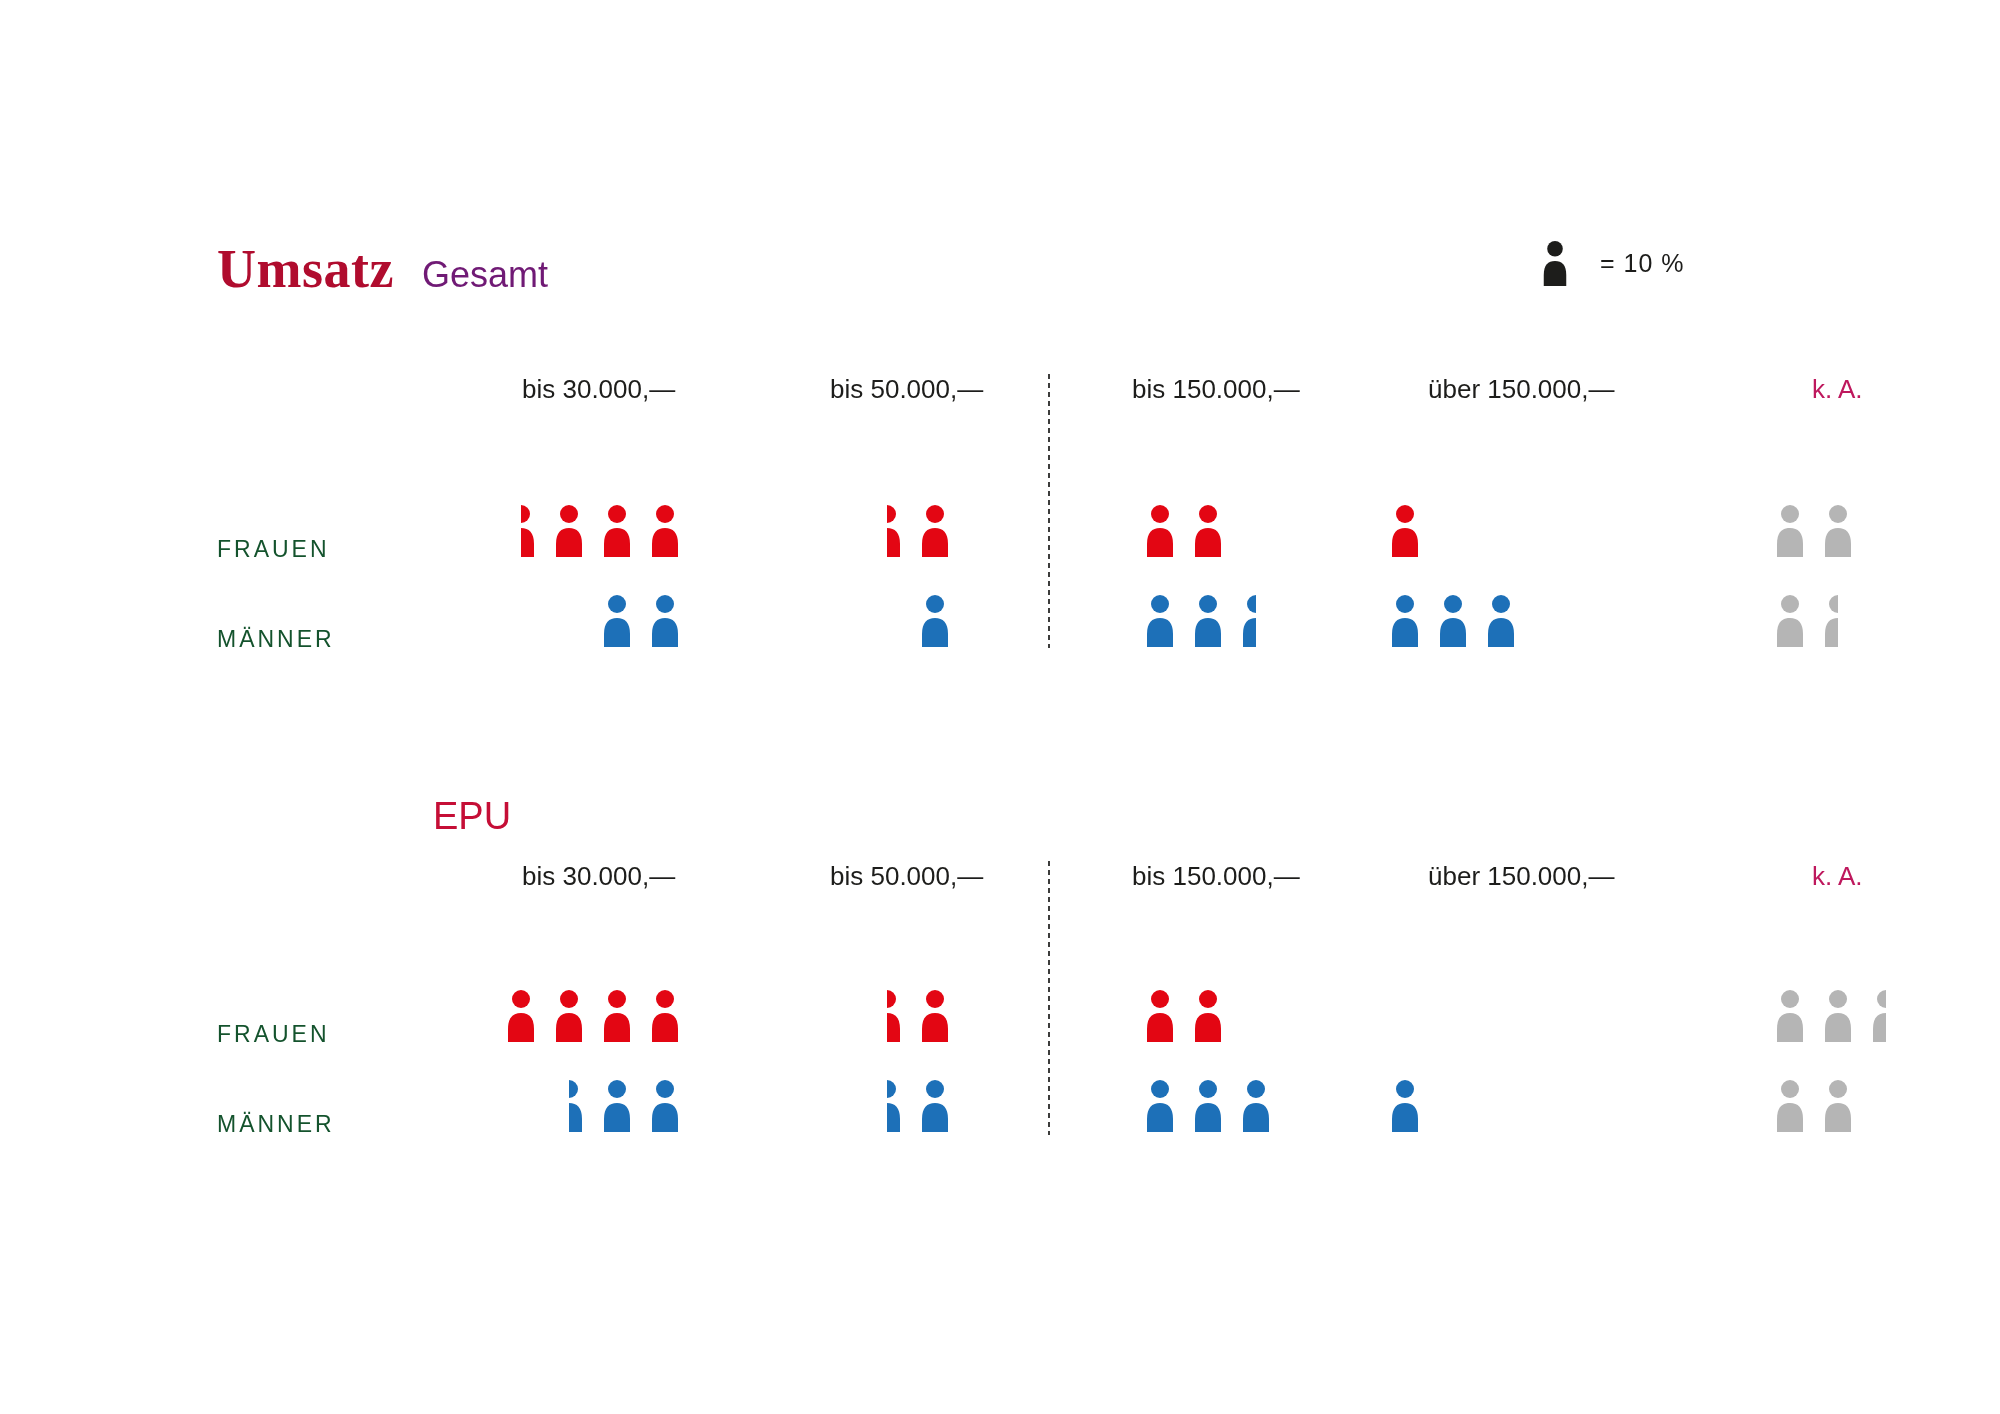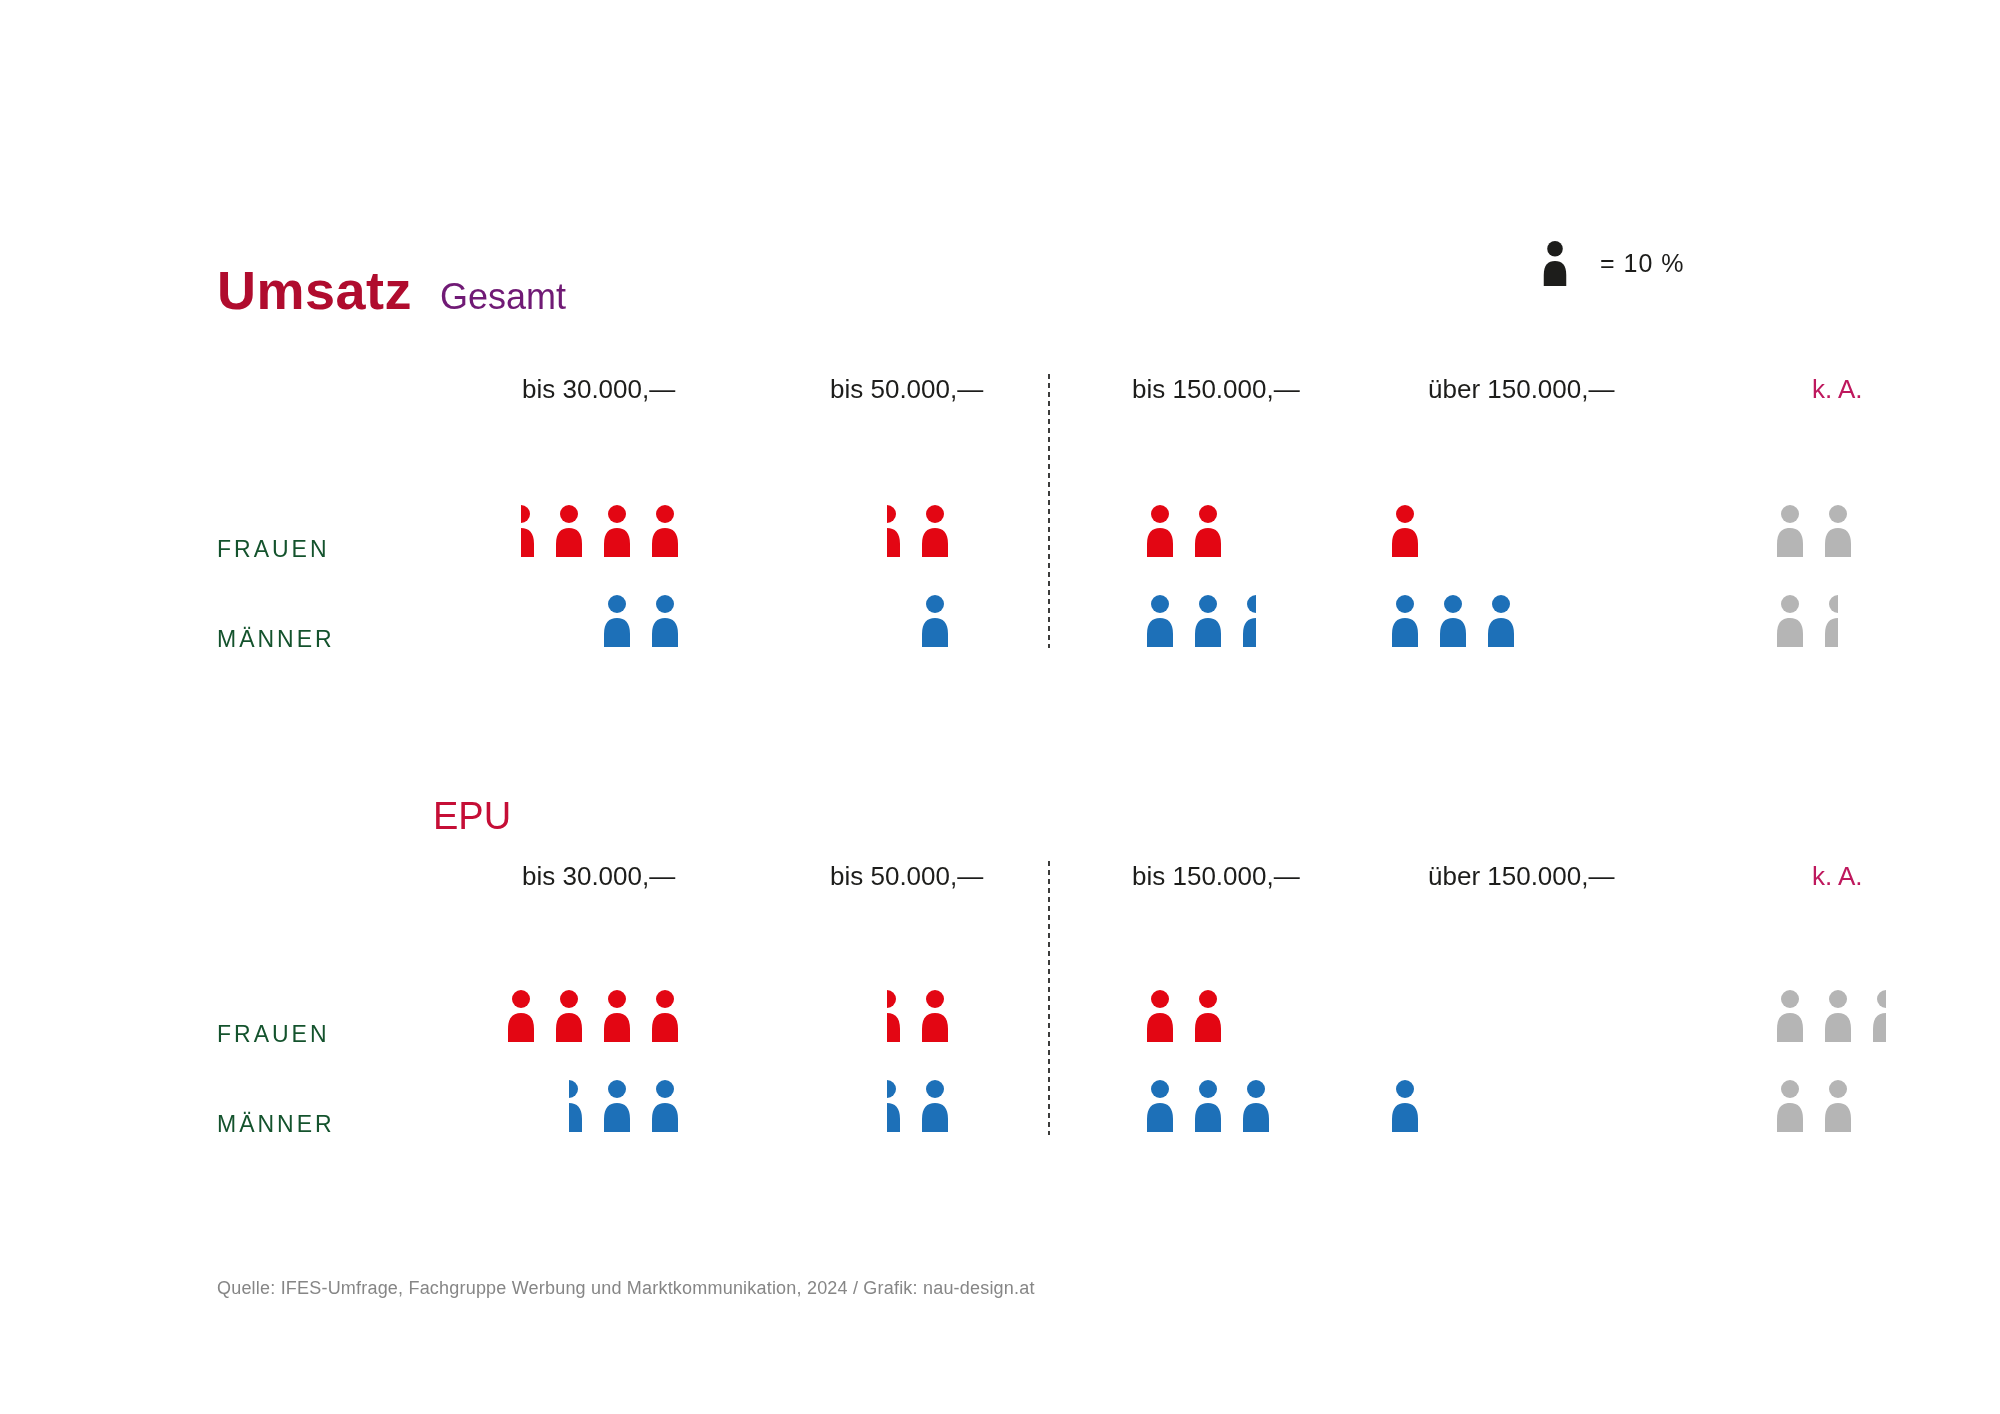--- a/index.html
+++ b/index.html
@@ -1,20 +1,20 @@
 <!DOCTYPE html>
 <html><head>
 <meta charset="utf-8">
 <style>
   html,body{margin:0;padding:0;background:#ffffff;}
   .page{position:relative;width:2000px;height:1414px;background:#ffffff;overflow:hidden;
         font-family:"Liberation Sans",sans-serif;color:#1d1d1b;}
 
   .brand{position:absolute;left:217px;top:238px;display:flex;align-items:baseline;gap:28px;}
-  .brand-title{font-family:Liberation Sans, sans-serif;font-weight:700;font-size:54px;color:#b00c2e;letter-spacing:.5px;margin-top:21px;}
+  .brand-title{font-family:Liberation Serif, serif;font-weight:700;font-size:54px;color:#b00c2e;letter-spacing:.5px;}
   .brand-sub{font-size:36px;color:#701a75;font-weight:500;}
 
   .legend{position:absolute;left:1542px;top:241px;display:flex;align-items:center;gap:16px;}
   .legend svg{display:block;}
   .legend-label{font-size:25px;color:#1d1d1b;letter-spacing:1px;margin-left:16px;}
 
   .col-head{position:absolute;font-size:26px;font-weight:500;white-space:nowrap;color:#1d1d1b;}
   .col-head.ka{color:#be185d;}
 
   .row-label{position:absolute;left:217px;font-size:23px;letter-spacing:3px;font-weight:500;color:#14532d;}
@@ -283,15 +283,14 @@
       <svg width="30" height="52" viewBox="0 0 30 52">
         <circle cx="15" cy="9" r="9" fill="#b5b5b5"></circle>
         <path d="M2 52 V39 C2 27.5 7 23 15 23 C23 23 28 27.5 28 39 V52 Z" fill="#b5b5b5"></path>
       </svg>
       <svg width="30" height="52" viewBox="0 0 30 52">
         <circle cx="15" cy="9" r="9" fill="#b5b5b5"></circle>
         <path d="M2 52 V39 C2 27.5 7 23 15 23 C23 23 28 27.5 28 39 V52 Z" fill="#b5b5b5"></path>
       </svg>
     </div>
 
-  <span class="footer">Quelle: IFES-Umfrage, Fachgruppe Werbung und Marktkommunikation, 2024 / Grafik: nau-design.at</span>
 
 </div>
 
 </body></html>

